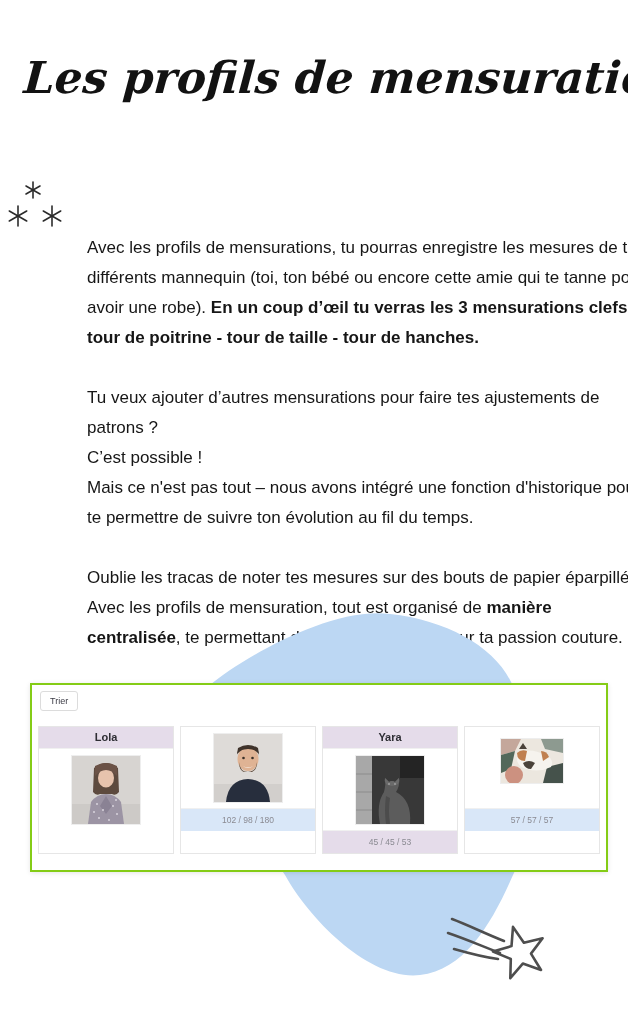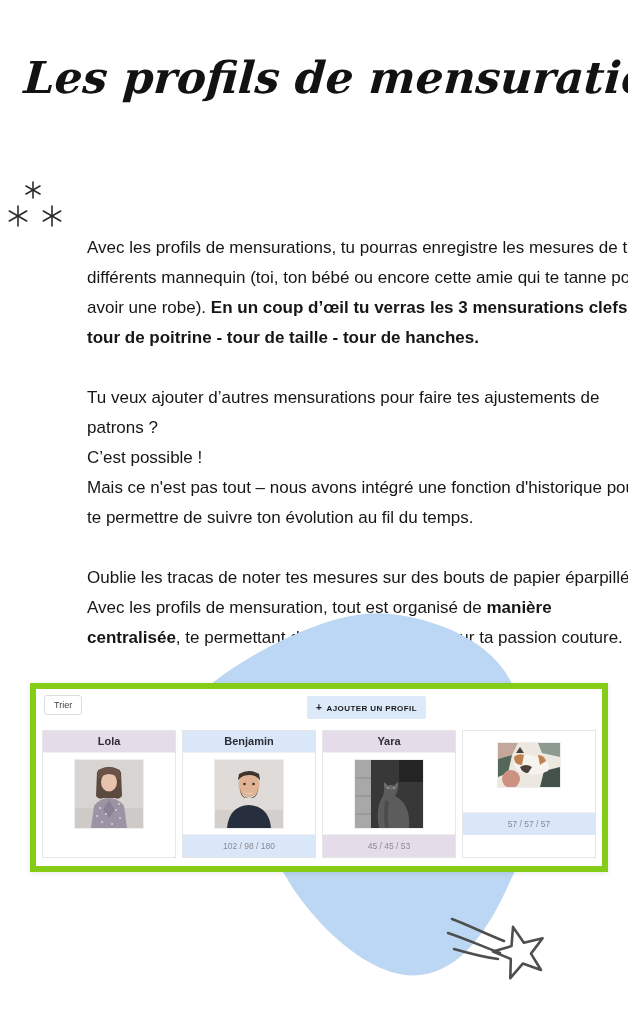--- a/index.html
+++ b/index.html
@@ -38,21 +38,21 @@
     color:#161616;
     margin-left:47px;
   }
   .intro p{margin:0 0 30px 0;white-space:pre-line;}
   .intro b{font-weight:700;}
   
   .panel{
     position:absolute;
     left:30px;top:683px;width:578px;height:189px;
     background:#ffffff;
-    border:6px solid #84cc16;
+    border:2px solid #84cc16;
     box-shadow:0 1px 5px rgba(0,0,0,0.10);
     z-index:1;
     box-sizing:border-box;
   }
   .trier-btn{
     position:absolute;left:8px;top:6px;
     background:#ffffff;
     border:1px solid #dcdcdc;
     border-radius:3px;
     font-family:"Liberation Sans",sans-serif;
@@ -141,24 +141,20 @@
       C410,228 398,255 383,285
       C362,333 335,380 290,385
       C240,391 180,330 155,285
       C135,250 55,235 40,190
       C28,150 55,118 80,95
       C110,70 200,16 260,24 Z"></path>
   </svg>
 
   <div class="panel">
     <button class="trier-btn">Trier</button>
-    <button class="add-btn">
-      <span class="plus">+</span>
-      <span>AJOUTER UN PROFIL</span>
-    </button>
 
     <div class="cards">
 
       <div class="card theme-lavender">
         <div class="card-header">Lola</div>
         <div class="card-body">
           <svg width="68" height="68" viewBox="0 0 68 68">
             <rect width="68" height="68" fill="#d7d4d1"></rect>
             <rect y="48" width="68" height="20" fill="#cdcac7"></rect>
             <path d="M22,12 Q34,2 46,12 L47,36 Q44,40 40,38 L28,38 Q24,40 21,36 Z" fill="#5d4a3e"></path>
@@ -174,21 +170,20 @@
                 <circle cx="27" cy="62" r="1"></circle>
                 <circle cx="37" cy="64" r="1"></circle>
               <circle cx="44" cy="44" r="1"></circle>
                 <circle cx="22" cy="56" r="1"></circle>
             </g>
           </svg>
         </div>
       </div>
 
       <div class="card theme-blue">
-        <div class="card-header">Benjamin</div>
         <div class="card-body">
           <svg width="68" height="68" viewBox="0 0 68 68">
             <rect width="68" height="68" fill="#dedbd8"></rect>
             <rect y="50" width="68" height="18" fill="#d2cfcc"></rect>
             <path d="M12,68 Q14,46 34,45 Q54,46 56,68 Z" fill="#272e3d"></path>
             <ellipse cx="34" cy="25" rx="10.5" ry="12" fill="#dfb394"></ellipse>
             <path d="M23,22 Q23,12 34,12 Q45,12 45,22 L45,18 Q40,15 34,15 Q28,15 23,18 Z" fill="#3f332b"></path>
             <path d="M24,14 Q34,8 44,14 L45,20 Q39,14 34,14 Q29,14 23,20 Z" fill="#3f332b"></path>
             <path d="M25,28 Q26,38 34,38 Q42,38 43,28 Q43,36 38,38 L30,38 Q25,36 25,28 Z" fill="#5a4636"></path>
             <path d="M29,32 Q34,35 39,32 Q37,34 34,34 Q31,34 29,32Z" fill="#fff"></path>

